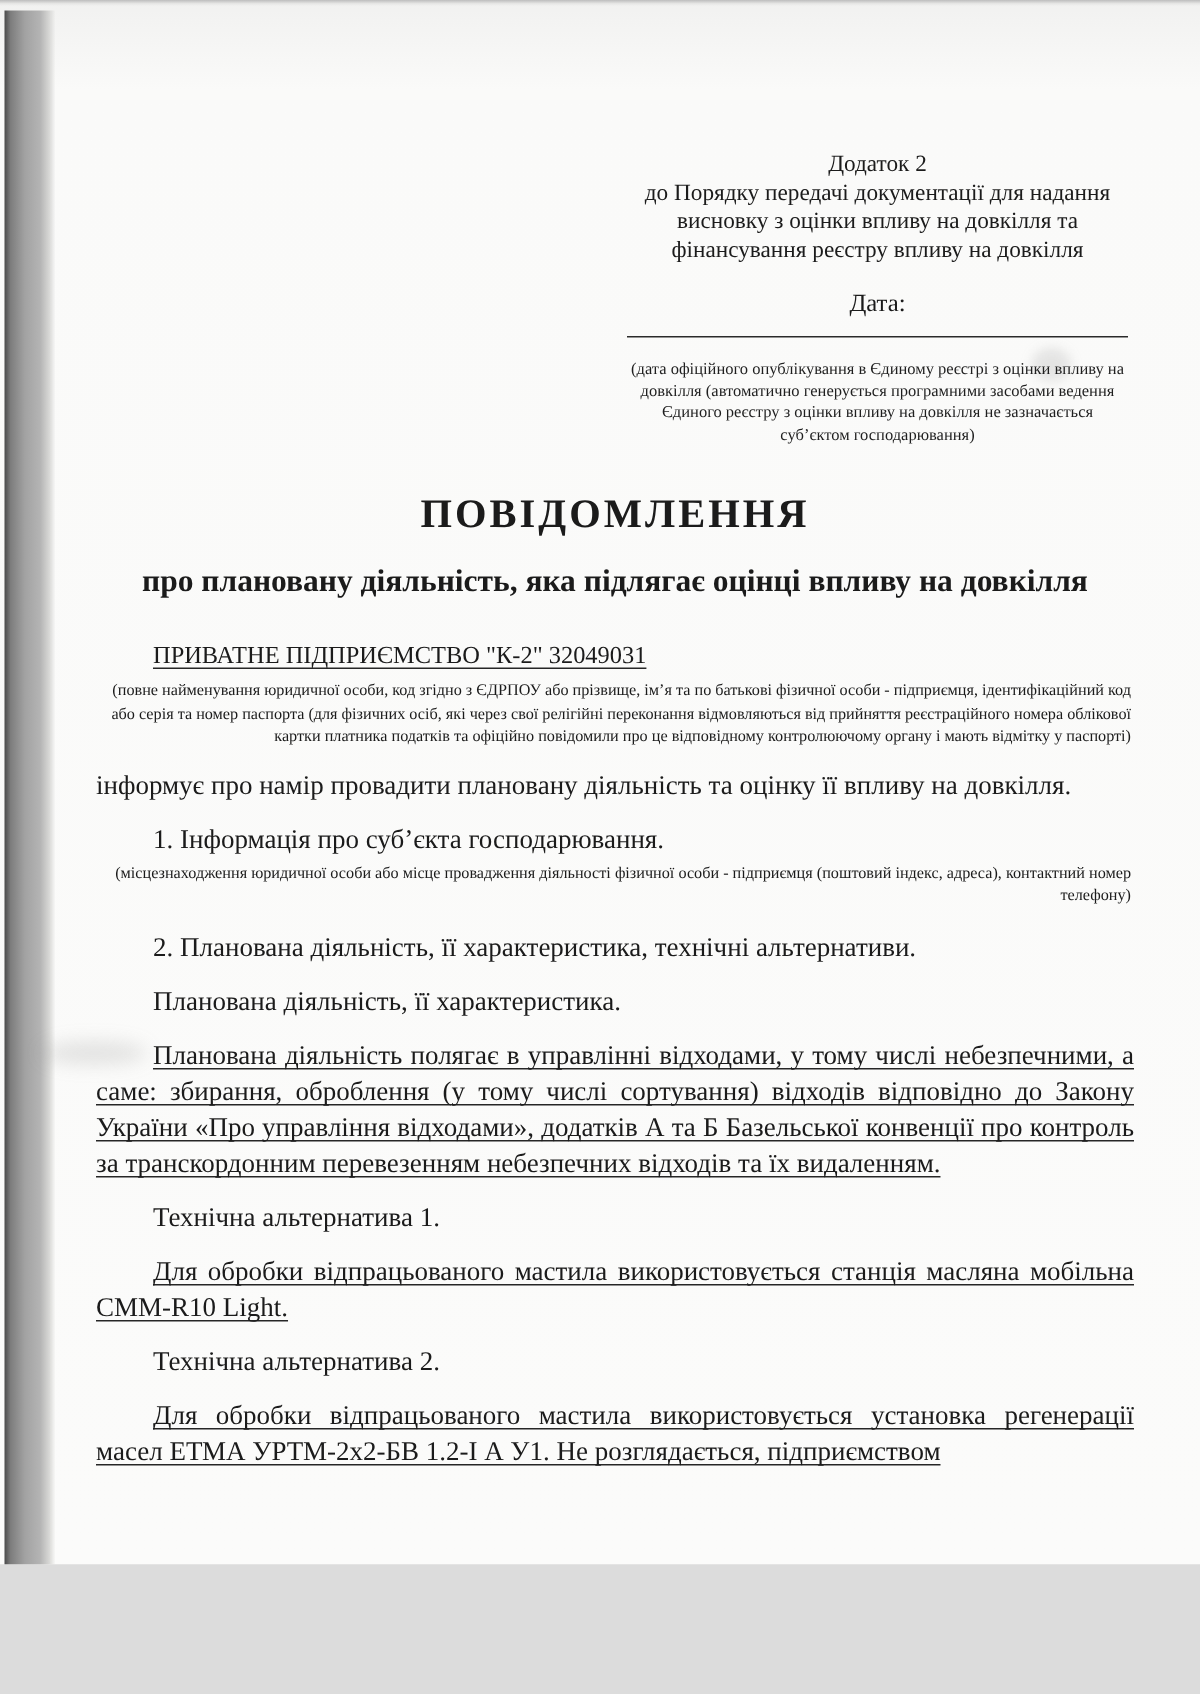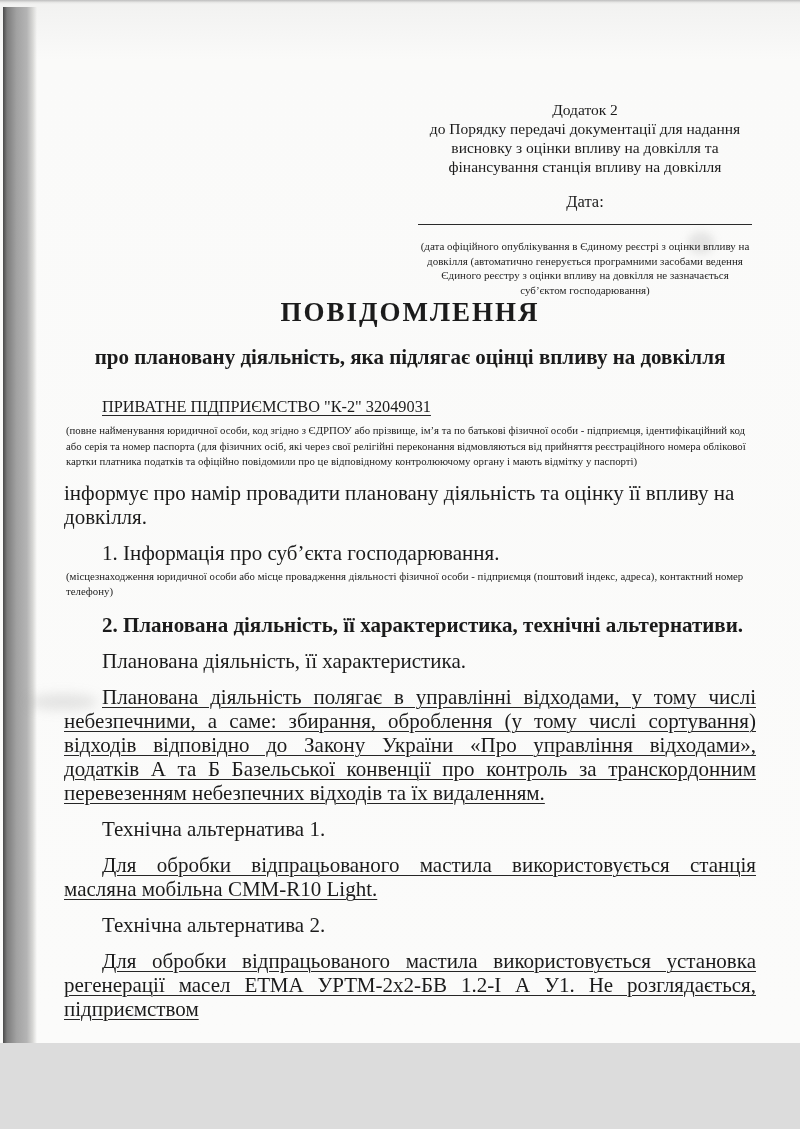--- a/index.html
+++ b/index.html
@@ -27,49 +27,49 @@
 
   
   .hdr { width:334px; margin:100px 4px 0 auto; text-align:center; }
   .hdr-line { font-size:15.5px; line-height:19px; }
   .rule-label { margin:16px 0 0; font-size:16.5px; line-height:20px;
     border-bottom:1.6px solid #2a2a2a; padding-bottom:12px; }
   .small-note { font-size:11px; line-height:14.6px; margin-top:14px; color:#1f1f1f; }
   .gap-reg { margin-top:22px; }
 
   
-  .main-title { text-align:center; font-size:27px; font-weight:bold; letter-spacing:2px; }
+  .main-title { margin-top:30px; text-align:center; font-size:27px; font-weight:bold; letter-spacing:2px; }
   .sub-title { margin:16px auto 0; width:640px; text-align:center; font-size:21px; font-weight:bold; line-height:27px; }
 
   
-  .body p { margin:0; font-size:21px; line-height:24px; }
+  .body p { margin:0; font-size:18px; line-height:24px; }
   .indent { text-indent:38px; }
   .just { text-align:justify; }
   .ul { text-decoration:underline; text-decoration-thickness:1.2px; text-underline-offset:3px; text-decoration-color:#262626; }
   .company { margin-top:24px !important; font-size:16.3px !important; }
-  .note-c { font-size:10.8px !important; line-height:15.2px !important; text-align:left; margin-top:4px !important; padding:0 2px; }
+  .note-c { font-size:10.8px !important; line-height:15.2px !important; text-align:right; margin-top:4px !important; padding:0 2px; }
   .mt12 { margin-top:12px !important; }
-  .mt14 { margin-top:14px !important;font-weight:bold; }
+  .mt14 { margin-top:14px !important; }
 </style>
 </head>
 <body>
 
 <div class="page">
 
   <div class="top-edge"></div>
   <div class="scan-band"></div>
   <div class="smudge a"></div>
   <div class="smudge b"></div>
   <div class="smudge c"></div>
 
   <div class="content">
 
     <div class="hdr">
       <div class="hdr-line">Додаток 2</div>
-      <div class="hdr-line">до Порядку передачі документації для надання висновку з оцінки впливу на довкілля та фінансування станція впливу на довкілля</div>
+      <div class="hdr-line">до Порядку передачі документації для надання висновку з оцінки впливу на довкілля та фінансування реєстру впливу на довкілля</div>
       <div class="rule-label">Дата:</div>
       <div class="small-note">(дата офіційного опублікування в Єдиному реєстрі з оцінки впливу на довкілля (автоматично генерується програмними засобами ведення Єдиного реєстру з оцінки впливу на довкілля не зазначається суб’єктом господарювання)</div>
     </div>
 
     <div class="main-title">ПОВІДОМЛЕННЯ</div>
     <div class="sub-title">про плановану діяльність, яка підлягає оцінці впливу на довкілля</div>
 
     <div class="body">
 
       <p class="company indent"><span class="ul">ПРИВАТНЕ ПІДПРИЄМСТВО "К-2" 32049031</span></p>

